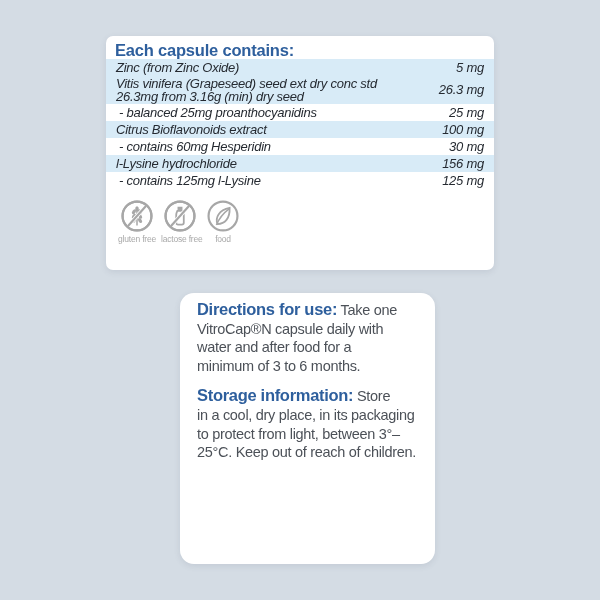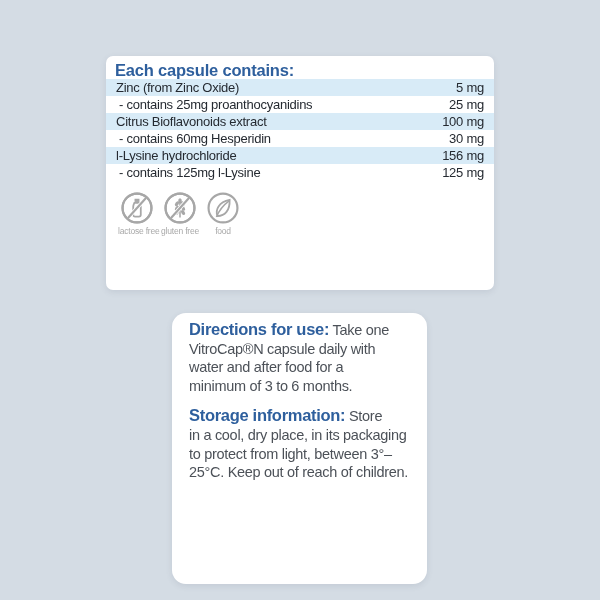--- a/index.html
+++ b/index.html
@@ -3,42 +3,42 @@
 <meta charset="utf-8">
 <style>
   html, body { margin: 0; padding: 0; }
   body {
     width: 600px; height: 600px;
     background: #d4dce4;
     font-family: "Liberation Sans", "DejaVu Sans", sans-serif;
     position: relative;
     overflow: hidden;
   }
-  .canvas { position: absolute; inset: 0; width: 600px; height: 492px; margin-top: 20px; }
+  .canvas { position: absolute; inset: 0; width: 600px; height: 492px; }
 
   
   .facts-card {
     position: absolute;
     left: 106px; top: 36px;
     width: 388px; height: 234px;
     background: #ffffff;
     border-radius: 7px;
     box-shadow: 0 2px 6px rgba(70, 85, 110, 0.12);
     overflow: hidden;
     box-sizing: border-box;
   }
   .facts-title {
     padding: 5px 10px 0 9px;
     line-height: 18px;
     font-size: 16.5px;
     font-weight: 700;
     color: #2e5f9d;
     letter-spacing: -0.2px;
   }
-  .facts-rows { width: 100%; }
+  .facts-rows { width: 100%; font-style: italic; }
   .facts-row {
     display: flex;
     align-items: center;
     justify-content: space-between;
     min-height: 17px;
     font-size: 13px;
     letter-spacing: -0.25px;
     color: #252a31;
     line-height: 13.5px;
   }
@@ -67,21 +67,21 @@
     font-size: 8.5px;
     color: #a9a9a9;
     letter-spacing: -0.2px;
     white-space: nowrap;
     margin-top: 1px;
   }
 
   
   .info-card {
     position: absolute;
-    left: 172px; top: 293px;
+    left: 180px; top: 293px;
     width: 255px; height: 271px;
     background: #ffffff;
     border-radius: 14px;
     box-shadow: 0 2px 6px rgba(70, 85, 110, 0.12);
     box-sizing: border-box;
     padding: 7px 6px 0 17px;
     overflow: hidden;
   }
   .info-section { margin: 0 0 11px 0; }
   .section-heading {
@@ -105,22 +105,27 @@
 <div class="canvas">
 
   <div class="facts-card">
     <div class="facts-title">Each capsule contains:</div>
 
     <div class="facts-rows">
       <div class="facts-row blue">
         <span class="row-name">Zinc (from Zinc Oxide)</span>
         <span class="row-amount">5 mg</span>
       </div>
+      <div class="facts-row blue tall">
+        <span class="row-name">Vitis vinifera (Grapeseed) seed ext dry conc std
+26.3mg from 3.16g (min) dry seed</span>
+        <span class="row-amount">26.3 mg</span>
+      </div>
       <div class="facts-row sub">
-        <span class="row-name">- contains 25mg proanthocyanidins</span>
+        <span class="row-name">- balanced 25mg proanthocyanidins</span>
         <span class="row-amount">25 mg</span>
       </div>
       <div class="facts-row blue">
         <span class="row-name">Citrus Bioflavonoids extract</span>
         <span class="row-amount">100 mg</span>
       </div>
       <div class="facts-row sub">
         <span class="row-name">- contains 60mg Hesperidin</span>
         <span class="row-amount">30 mg</span>
       </div>
@@ -128,34 +133,20 @@
         <span class="row-name">l-Lysine hydrochloride</span>
         <span class="row-amount">156 mg</span>
       </div>
       <div class="facts-row sub">
         <span class="row-name">- contains 125mg l-Lysine</span>
         <span class="row-amount">125 mg</span>
       </div>
     </div>
 
     <div class="badges">
-      <div class="badge">
-        <span>
-          <svg width="34" height="34" viewBox="0 0 36 36">
-            <circle cx="18" cy="18" r="15.3" fill="none" stroke="#a7a7a7" stroke-width="2.3"></circle>
-            <rect x="15.4" y="8.2" width="5.2" height="3.4" fill="#a7a7a7"></rect>
-            <path d="M15.2,12.6 h5.6 c0.8,1.6 1.2,2.6 1.2,4.2 v8.4 c0,1.2 -0.8,2 -2,2 h-4 c-1.2,0 -2,-0.8 -2,-2 v-8.4 c0,-1.6 0.4,-2.6 1.2,-4.2 Z" fill="#ffffff" stroke="#a7a7a7" stroke-width="1.9"></path>
-            <line x1="26.5" y1="8.5" x2="9.5" y2="27.5" stroke="#ffffff" stroke-width="4.2"></line>
-            <line x1="27.5" y1="7.5" x2="8.5" y2="28.5" stroke="#a7a7a7" stroke-width="2.3"></line>
-            <circle cx="18" cy="18" r="15.3" fill="none" stroke="#a7a7a7" stroke-width="2.3"></circle>
-          </svg>
-        </span>
-        <div class="badge-label">lactose free</div>
-      </div>
-
       <div class="badge">
         <span>
           <svg width="34" height="34" viewBox="0 0 36 36">
             <circle cx="18" cy="18" r="15.3" fill="none" stroke="#a7a7a7" stroke-width="2.3"></circle>
             <g fill="#a7a7a7">
               <ellipse cx="18" cy="10.6" rx="1.9" ry="2.8"></ellipse>
               <ellipse cx="14.8" cy="13.6" rx="1.8" ry="2.9" transform="rotate(35 14.8 13.6)"></ellipse>
               <ellipse cx="21.2" cy="13.6" rx="1.8" ry="2.9" transform="rotate(-35 21.2 13.6)"></ellipse>
               <ellipse cx="14.8" cy="18.2" rx="1.8" ry="2.9" transform="rotate(35 14.8 18.2)"></ellipse>
               <ellipse cx="21.2" cy="18.2" rx="1.8" ry="2.9" transform="rotate(-35 21.2 18.2)"></ellipse>
@@ -168,20 +159,34 @@
             <circle cx="18" cy="18" r="15.3" fill="none" stroke="#a7a7a7" stroke-width="2.3"></circle>
           </svg>
         </span>
         <div class="badge-label">gluten free</div>
       </div>
 
       <div class="badge">
         <span>
           <svg width="34" height="34" viewBox="0 0 36 36">
             <circle cx="18" cy="18" r="15.3" fill="none" stroke="#a7a7a7" stroke-width="2.3"></circle>
+            <rect x="15.4" y="8.2" width="5.2" height="3.4" fill="#a7a7a7"></rect>
+            <path d="M15.2,12.6 h5.6 c0.8,1.6 1.2,2.6 1.2,4.2 v8.4 c0,1.2 -0.8,2 -2,2 h-4 c-1.2,0 -2,-0.8 -2,-2 v-8.4 c0,-1.6 0.4,-2.6 1.2,-4.2 Z" fill="#ffffff" stroke="#a7a7a7" stroke-width="1.9"></path>
+            <line x1="26.5" y1="8.5" x2="9.5" y2="27.5" stroke="#ffffff" stroke-width="4.2"></line>
+            <line x1="27.5" y1="7.5" x2="8.5" y2="28.5" stroke="#a7a7a7" stroke-width="2.3"></line>
+            <circle cx="18" cy="18" r="15.3" fill="none" stroke="#a7a7a7" stroke-width="2.3"></circle>
+          </svg>
+        </span>
+        <div class="badge-label">lactose free</div>
+      </div>
+
+      <div class="badge">
+        <span>
+          <svg width="34" height="34" viewBox="0 0 36 36">
+            <circle cx="18" cy="18" r="15.3" fill="none" stroke="#a7a7a7" stroke-width="2.3"></circle>
             <path d="M25,9.5 C13.5,12 9.5,19.5 12.2,26.5 C20,26.5 25.5,20.5 25,9.5 Z" fill="none" stroke="#a7a7a7" stroke-width="1.9"></path>
             <path d="M11,27.5 C14,20.5 19,14.5 24.5,10.5" fill="none" stroke="#a7a7a7" stroke-width="1.6"></path>
           </svg>
         </span>
         <div class="badge-label">food</div>
       </div>
     </div>
   </div>
 
   <div class="info-card">

